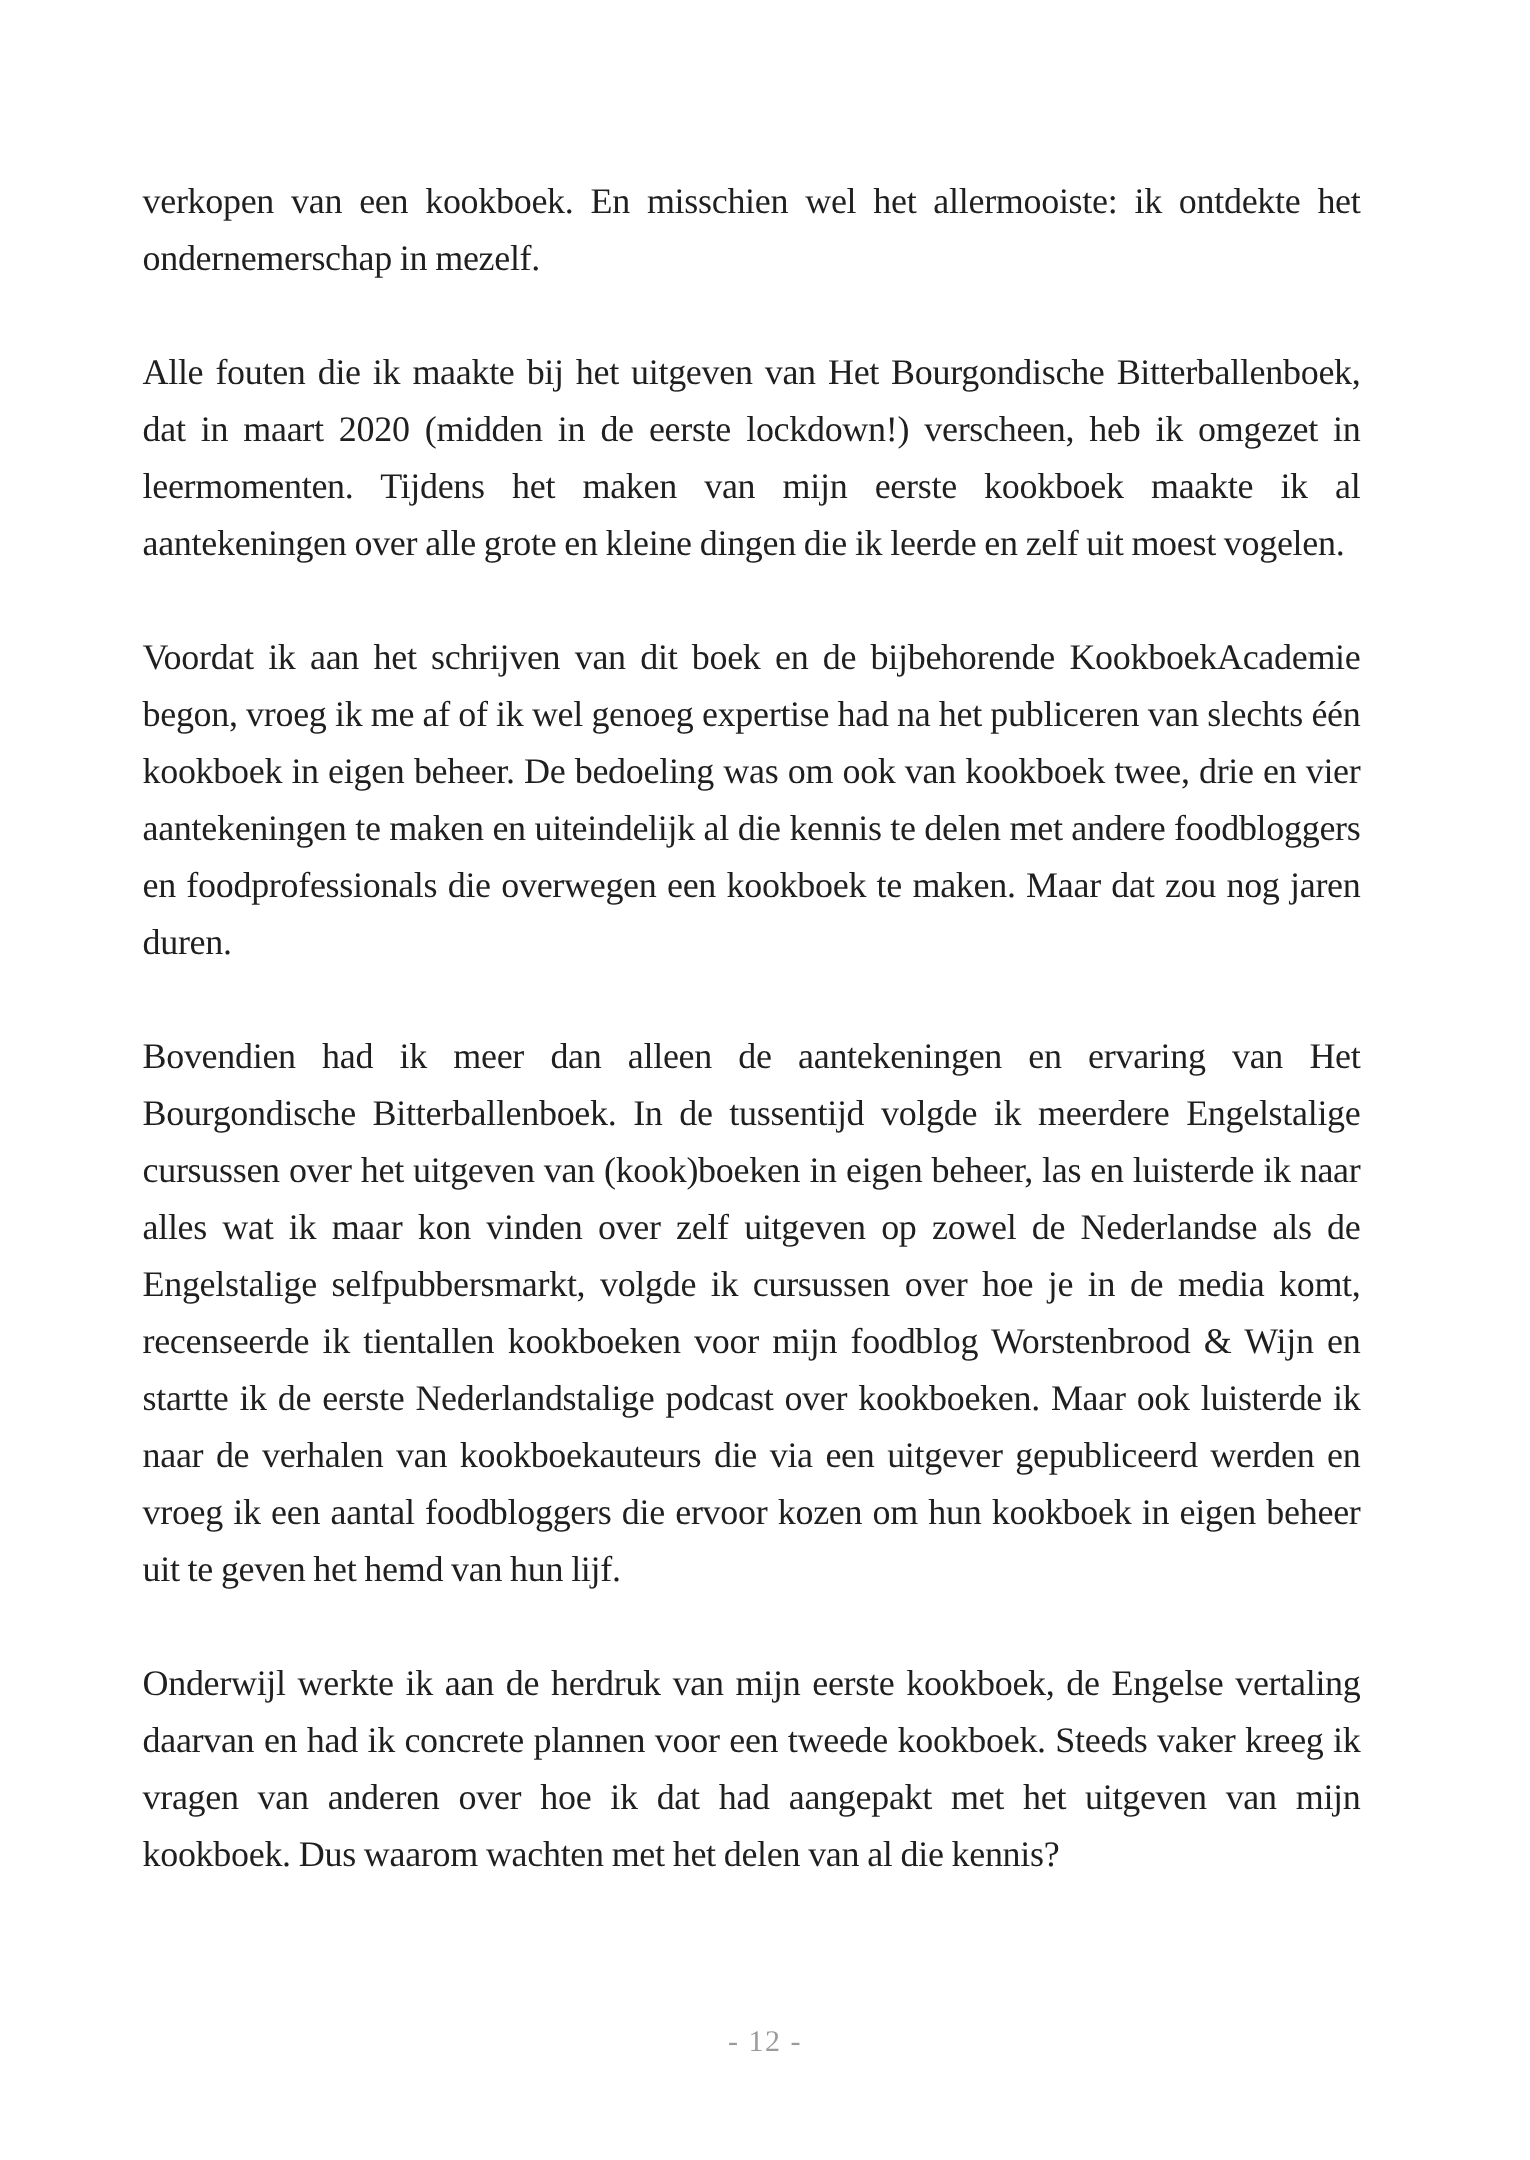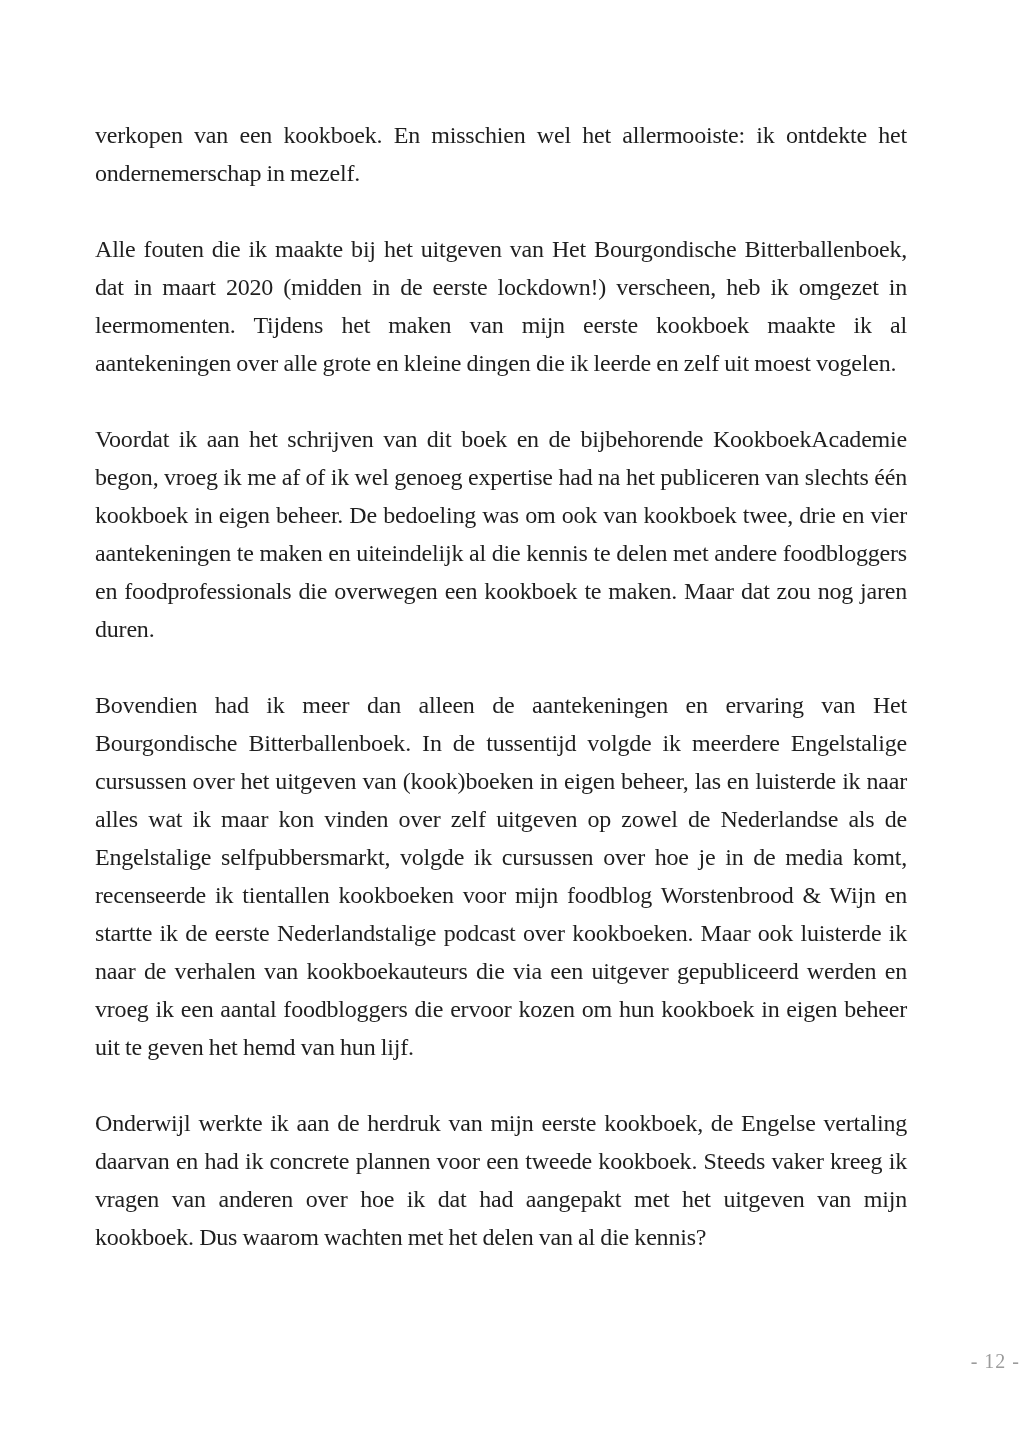--- a/index.html
+++ b/index.html
@@ -30,21 +30,21 @@
   .text-block p {
     margin: 0 0 38px 0;
   }
   .seg-italic {
   }
   .page-footer {
     position: absolute;
     left: 0;
     right: 0;
     top: 1350px;
-    text-align: right;
+    text-align: center;
     font-size: 20px;
     letter-spacing: 1px;
     color: #9b9b9b;
   }
 </style>
 </head>
 <body>
 
 <div class="book-page">
   <div class="text-block" id="text-block">

